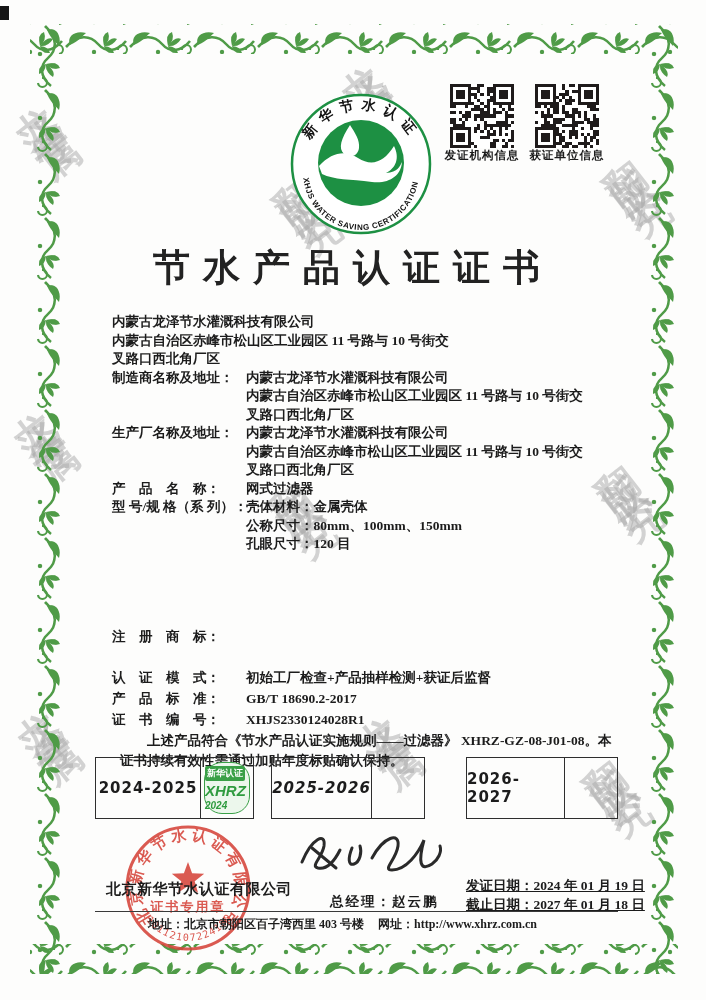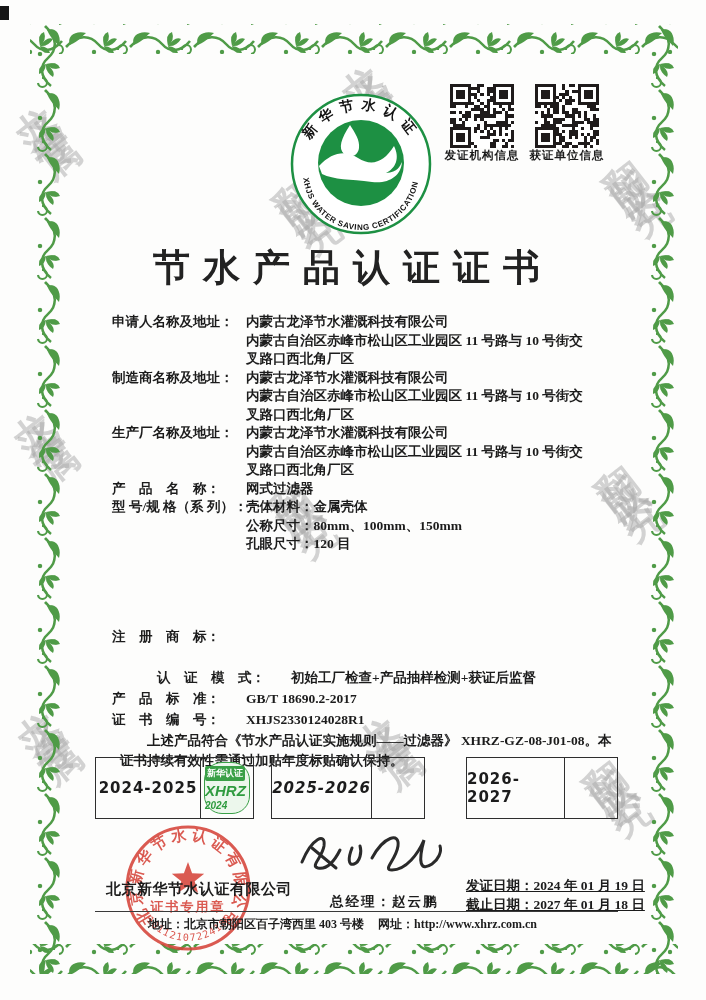--- a/index.html
+++ b/index.html
@@ -34,21 +34,21 @@
     color:#222;
   }
   
   .fields{position:absolute; left:112px; top:313px; width:512px; z-index:4;
     font-size:13.5px; font-weight:600; line-height:18.5px;}
   .field{display:flex;}
   .flabel{width:134px; flex:none; white-space:nowrap; font-weight:700;}
   .fvalue{flex:1;}
   .fvalue div{white-space:nowrap;}
   .gap-trademark{margin-top:74px;}
-  .gap-mode{margin-top:21px;margin-left:45px;}
+  .gap-mode{margin-top:21px;}
   .row-spaced{line-height:21px;}
   .statement{margin:1px 0 0 8px; line-height:19.5px; text-indent:2em; font-weight:600;}
   
   .ybox{position:absolute; top:757px; height:60px; border:1.5px solid #2e2e2e;
     display:flex; z-index:4; background:transparent;}
   .ybox .year{flex:1; display:flex; align-items:center; justify-content:center;
     font-family:"DejaVu Sans",sans-serif; font-size:15px; font-weight:600; letter-spacing:1px;}
   .ybox .slot{width:52px; border-left:1.5px solid #2e2e2e; display:flex; align-items:center; justify-content:center;}
   .sticker{width:44px; height:50px; border:1.5px solid #3aa047; border-radius:18px;
     background:#ecf7ec; display:flex; flex-direction:column; align-items:flex-start; justify-content:center; gap:1px;}
@@ -608,21 +608,20 @@
           <rect x="18" y="20" width="1" height="1" fill="#1f1b1b"></rect>
         </svg>
       <div class="qr-label">获证单位信息</div>
     </div>
   </div>
 
   <div class="title">节水产品认证证书</div>
 
   <div class="fields">
     <div class="field">
-      <div class="flabel">申请人名称及地址：</div>
       <div class="fvalue">
         <div>内蒙古龙泽节水灌溉科技有限公司</div>
         <div>内蒙古自治区赤峰市松山区工业园区 11 号路与 10 号街交</div>
         <div>叉路口西北角厂区</div>
       </div>
     </div>
     <div class="field">
       <div class="flabel">制造商名称及地址：</div>
       <div class="fvalue">
         <div>内蒙古龙泽节水灌溉科技有限公司</div>

